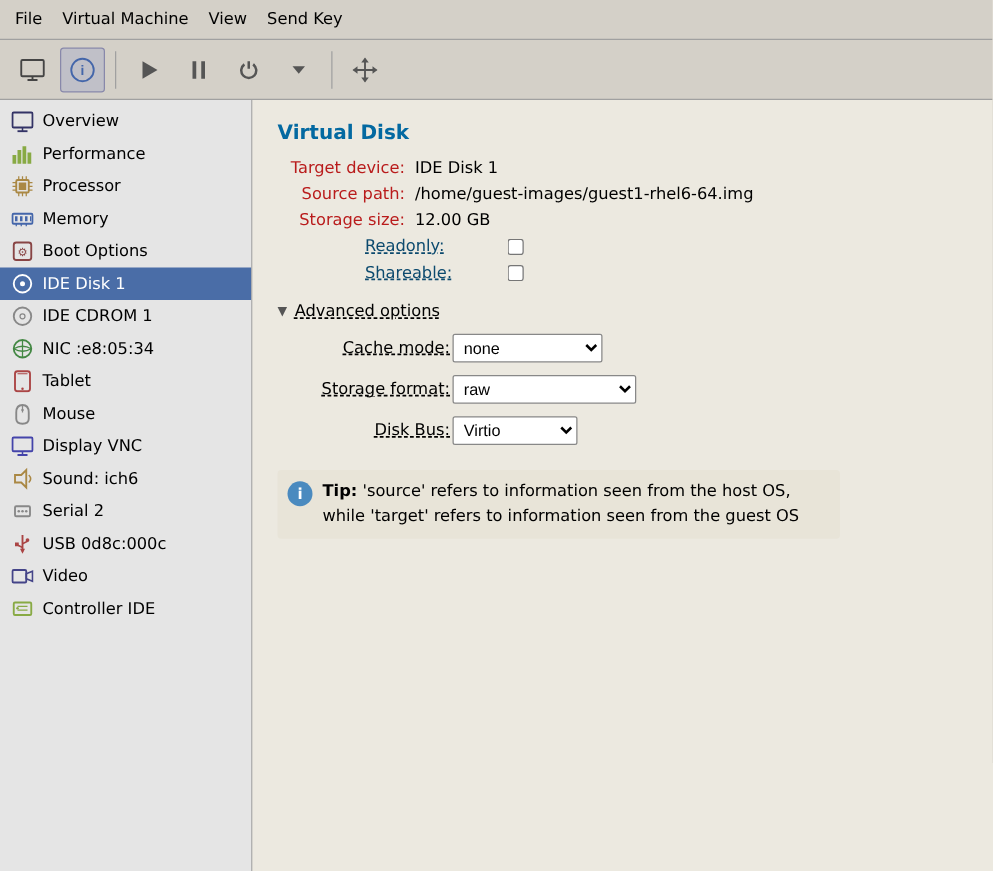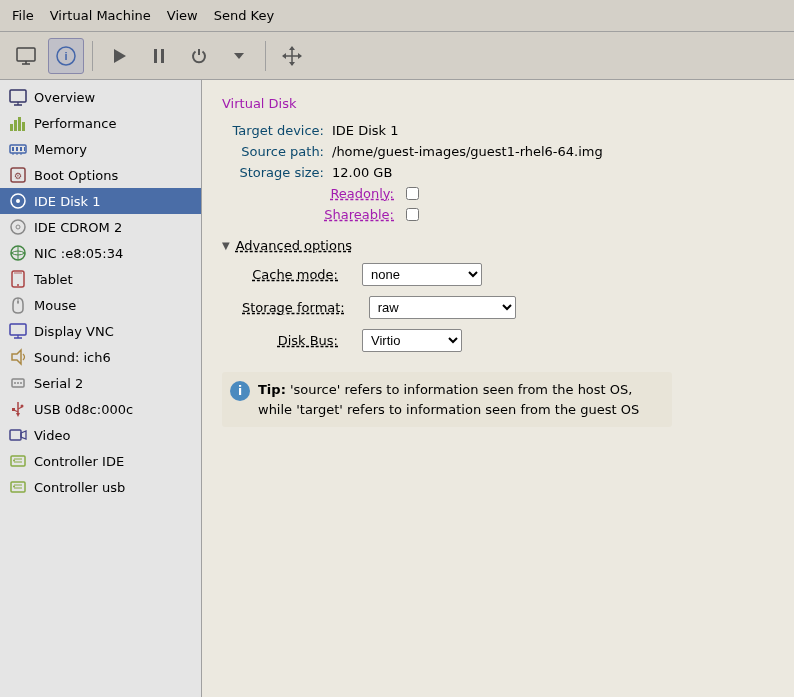--- a/index.html
+++ b/index.html
@@ -91,52 +91,51 @@
 
     
     .content {
       flex: 1;
       background: #ece9e0;
       padding: 16px 20px;
       overflow-y: auto;
     }
 
     .section-title {
-      font-size: 13px;
-      font-weight: normal;
+      font-size: 16px;
+      font-weight: bold;
       margin-bottom: 12px;
-      color: #a21caf;
+      color: #0369a1;
     }
 
     .field-row {
       display: flex;
       align-items: center;
       margin-bottom: 6px;
     }
     .field-label {
       min-width: 110px;
       text-align: right;
       padding-right: 8px;
-      color: #0c4a6e;
+      color: #b91c1c;
     }
     .field-value { color: #000; }
 
     .checkbox-row {
       display: flex;
       align-items: center;
       margin-bottom: 6px;
       margin-left: 70px;
     }
     .checkbox-label {
       min-width: 110px;
-      text-align: right;
       padding-right: 8px;
       text-decoration: underline;
       text-decoration-style: dashed;
-      color: #a21caf;
+      color: #0c4a6e;
     }
 
     .advanced-section {
       margin-top: 16px;
       margin-bottom: 10px;
     }
     .advanced-toggle {
       display: flex;
       align-items: center;
       gap: 6px;
@@ -149,21 +148,21 @@
 
     .adv-field-row {
       display: flex;
       align-items: center;
       margin-bottom: 10px;
       margin-left: 20px;
     }
     .adv-label {
       min-width: 120px;
       text-align: right;
-      padding-right: 24px;
+      padding-right: 2px;
       text-decoration: underline;
       text-decoration-style: dashed;
     }
 
     select {
       background: #fff;
       border: 1px solid #888;
       border-radius: 2px;
       padding: 2px 4px;
       font-size: 13px;
@@ -284,20 +283,41 @@
         <svg width="18" height="18" viewBox="0 0 18 18">
             <rect x="1" y="10" width="3" height="7" fill="#8a4"></rect>
             <rect x="5" y="6" width="3" height="11" fill="#8a4"></rect>
             <rect x="9" y="3" width="3" height="14" fill="#8a4"></rect>
             <rect x="13" y="8" width="3" height="9" fill="#8a4"></rect>
           </svg>
       </div>
       <span class="sidebar-label">Performance</span>
     </div>
 
+    <div class="sidebar-item">
+      <div class="sidebar-icon">
+        <svg width="18" height="18" viewBox="0 0 18 18">
+            <rect x="4" y="4" width="10" height="10" rx="1" fill="none" stroke="#a84" stroke-width="1.5"></rect>
+            <rect x="6" y="6" width="6" height="6" fill="#a84"></rect>
+            <line x1="6" y1="1" x2="6" y2="4" stroke="#a84" stroke-width="1"></line>
+            <line x1="9" y1="1" x2="9" y2="4" stroke="#a84" stroke-width="1"></line>
+            <line x1="12" y1="1" x2="12" y2="4" stroke="#a84" stroke-width="1"></line>
+            <line x1="6" y1="14" x2="6" y2="17" stroke="#a84" stroke-width="1"></line>
+            <line x1="9" y1="14" x2="9" y2="17" stroke="#a84" stroke-width="1"></line>
+            <line x1="12" y1="14" x2="12" y2="17" stroke="#a84" stroke-width="1"></line>
+            <line x1="1" y1="6" x2="4" y2="6" stroke="#a84" stroke-width="1"></line>
+            <line x1="1" y1="9" x2="4" y2="9" stroke="#a84" stroke-width="1"></line>
+            <line x1="1" y1="12" x2="4" y2="12" stroke="#a84" stroke-width="1"></line>
+            <line x1="14" y1="6" x2="17" y2="6" stroke="#a84" stroke-width="1"></line>
+            <line x1="14" y1="9" x2="17" y2="9" stroke="#a84" stroke-width="1"></line>
+            <line x1="14" y1="12" x2="17" y2="12" stroke="#a84" stroke-width="1"></line>
+          </svg>
+      </div>
+      <span class="sidebar-label">Processor</span>
+    </div>
 
     <div class="sidebar-item">
       <div class="sidebar-icon">
         <svg width="18" height="18" viewBox="0 0 18 18">
             <rect x="1" y="5" width="16" height="8" rx="1" fill="none" stroke="#46a" stroke-width="1.5"></rect>
             <rect x="3" y="7" width="2" height="4" fill="#46a"></rect>
             <rect x="7" y="7" width="2" height="4" fill="#46a"></rect>
             <rect x="11" y="7" width="2" height="4" fill="#46a"></rect>
             <rect x="15" y="7" width="1" height="4" fill="#46a"></rect>
             <line x1="4" y1="13" x2="4" y2="15" stroke="#46a" stroke-width="1"></line>
@@ -328,21 +348,21 @@
       <span class="sidebar-label">IDE Disk 1</span>
     </div>
 
     <div class="sidebar-item">
       <div class="sidebar-icon">
         <svg width="18" height="18" viewBox="0 0 18 18">
             <ellipse cx="9" cy="9" rx="7" ry="7" fill="none" stroke="#888" stroke-width="1.5"></ellipse>
             <ellipse cx="9" cy="9" rx="2" ry="2" fill="none" stroke="#888" stroke-width="1"></ellipse>
           </svg>
       </div>
-      <span class="sidebar-label">IDE CDROM 2</span>
+      <span class="sidebar-label">IDE CDROM 1</span>
     </div>
 
     <div class="sidebar-item">
       <div class="sidebar-icon">
         <svg width="18" height="18" viewBox="0 0 18 18">
             <circle cx="9" cy="9" r="7" fill="none" stroke="#484" stroke-width="1.5"></circle>
             <line x1="9" y1="2" x2="9" y2="16" stroke="#484" stroke-width="1"></line>
             <path d="M2 9 Q9 5 16 9" fill="none" stroke="#484" stroke-width="1"></path>
             <path d="M2 9 Q9 13 16 9" fill="none" stroke="#484" stroke-width="1"></path>
           </svg>
@@ -434,31 +454,20 @@
         <svg width="18" height="18" viewBox="0 0 18 18">
             <rect x="2" y="4" width="14" height="10" rx="1" fill="none" stroke="#8a4" stroke-width="1.5"></rect>
             <line x1="5" y1="7" x2="13" y2="7" stroke="#8a4" stroke-width="1"></line>
             <line x1="5" y1="10" x2="13" y2="10" stroke="#8a4" stroke-width="1"></line>
             <circle cx="5" cy="8.5" r="1" fill="#8a4"></circle>
           </svg>
       </div>
       <span class="sidebar-label">Controller IDE</span>
     </div>
 
-    <div class="sidebar-item">
-      <div class="sidebar-icon">
-        <svg width="18" height="18" viewBox="0 0 18 18">
-            <rect x="2" y="4" width="14" height="10" rx="1" fill="none" stroke="#8a4" stroke-width="1.5"></rect>
-            <line x1="5" y1="7" x2="13" y2="7" stroke="#8a4" stroke-width="1"></line>
-            <line x1="5" y1="10" x2="13" y2="10" stroke="#8a4" stroke-width="1"></line>
-            <circle cx="5" cy="8.5" r="1" fill="#8a4"></circle>
-          </svg>
-      </div>
-      <span class="sidebar-label">Controller usb</span>
-    </div>
   </div>
 
   <div class="content">
     <div class="section-title">Virtual Disk</div>
 
     <div class="field-row">
       <span class="field-label">Target device:</span>
       <span class="field-value">IDE Disk 1</span>
     </div>
     <div class="field-row">

